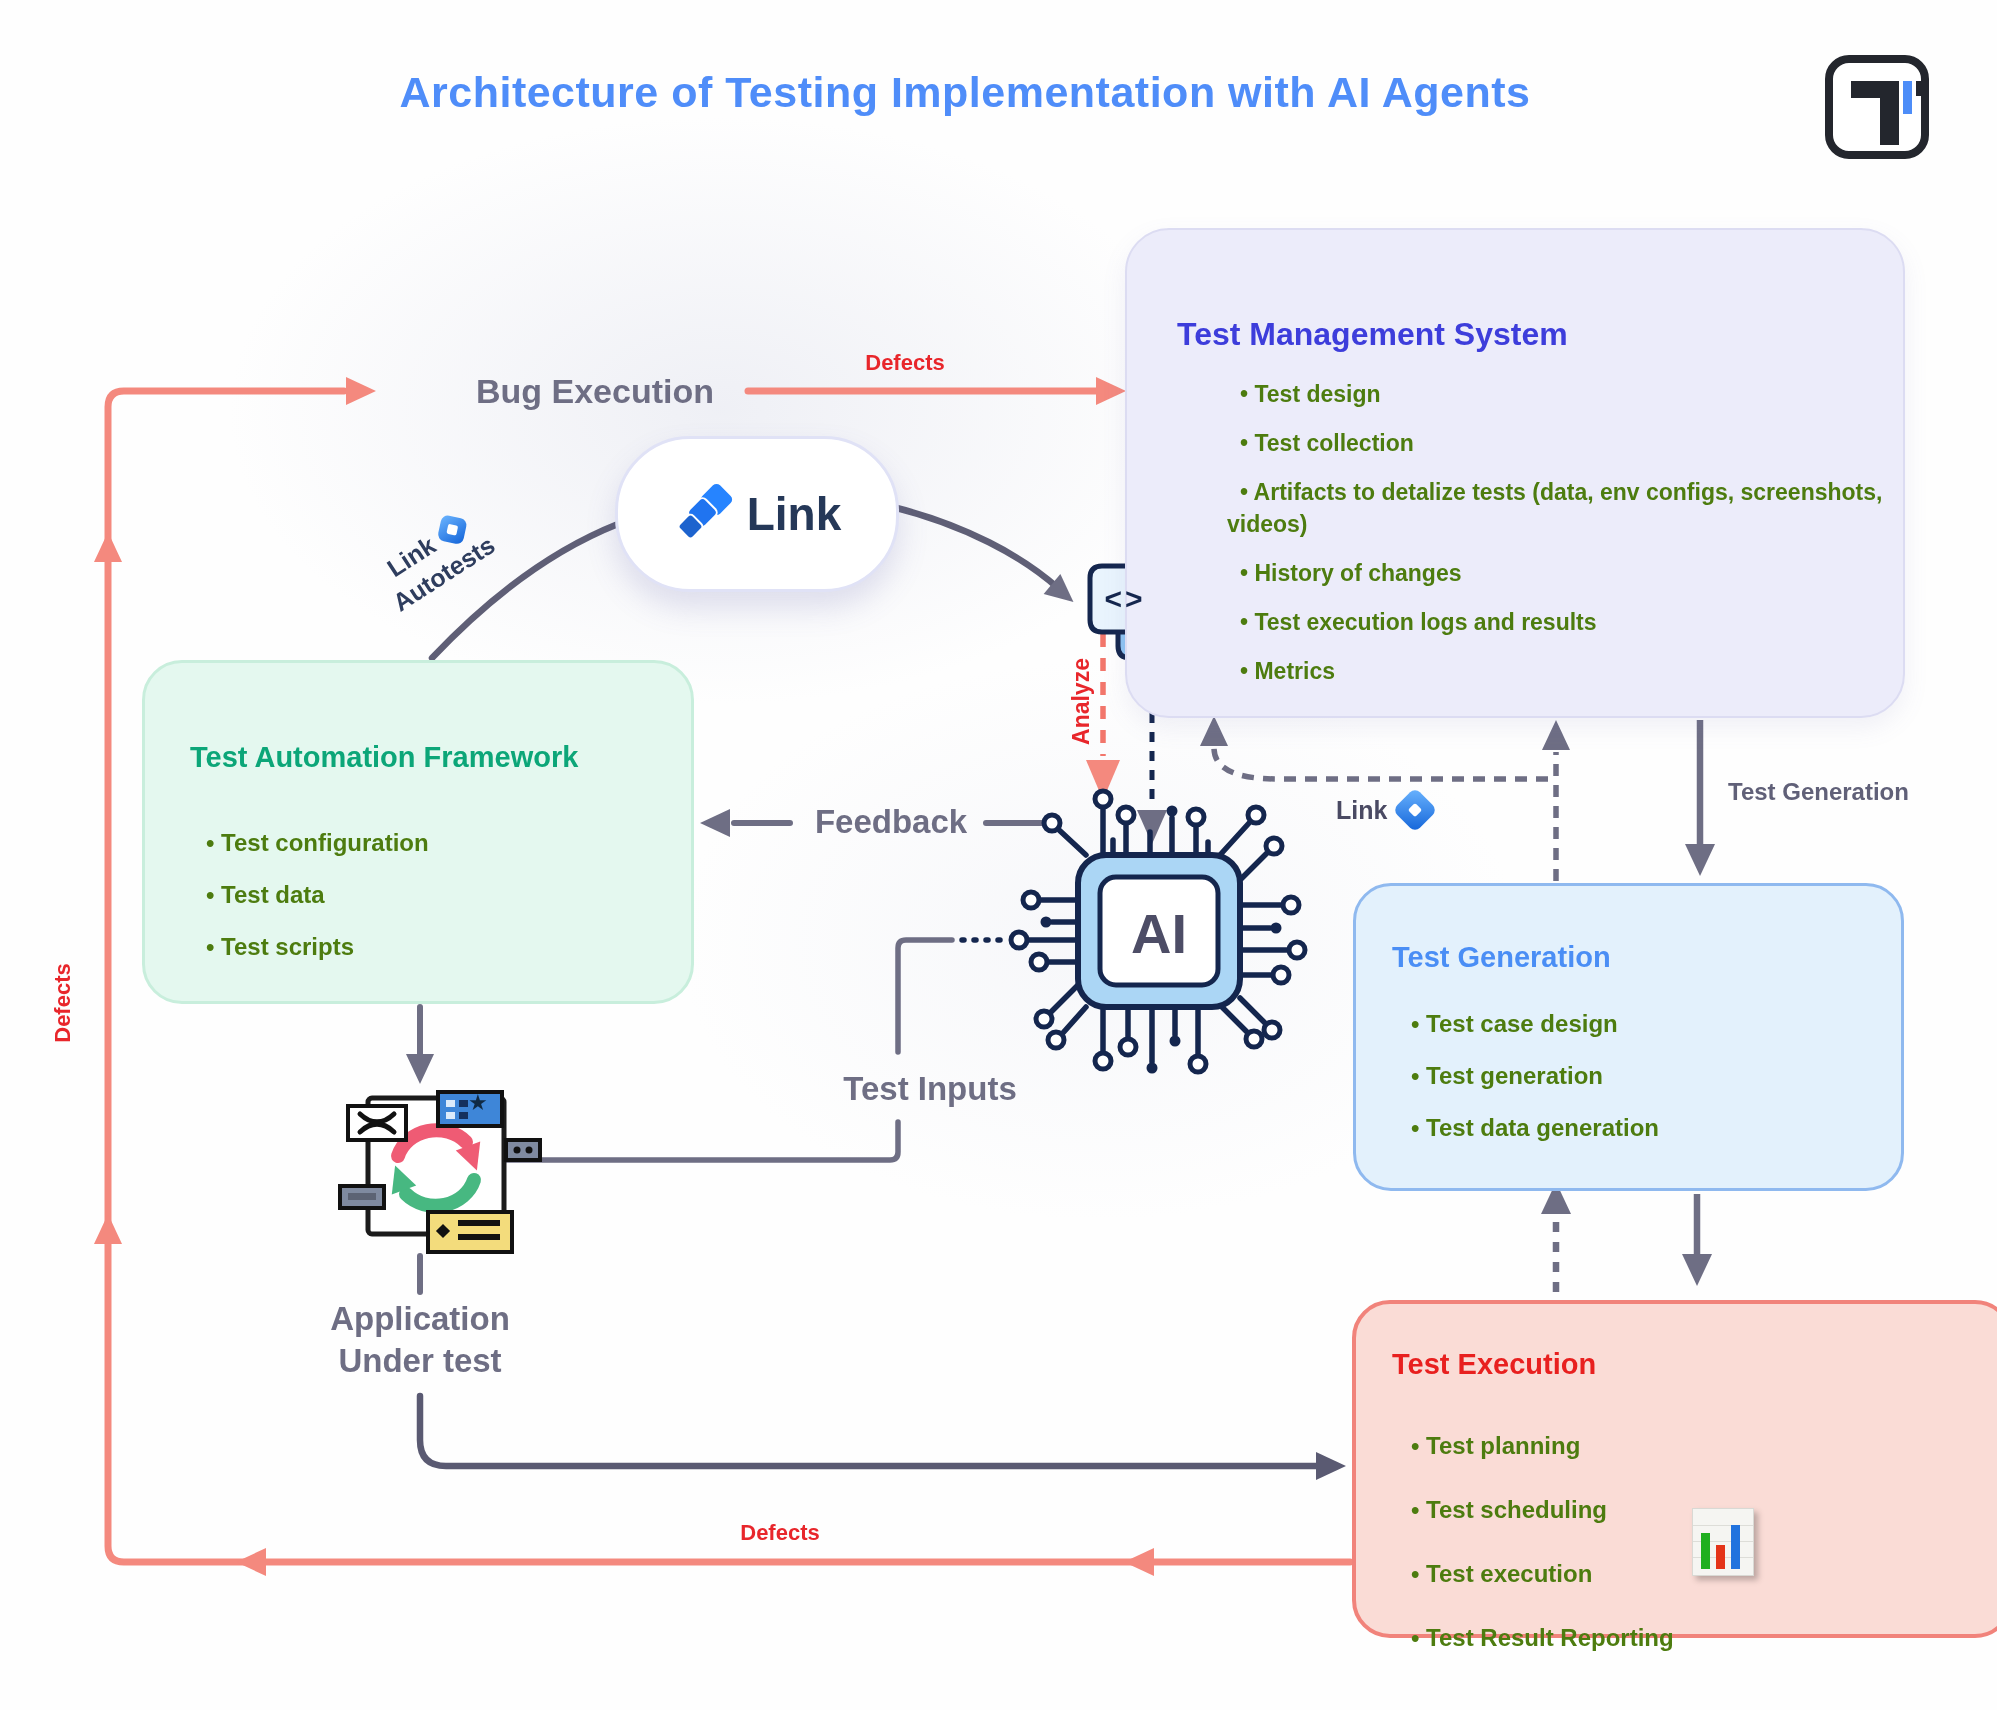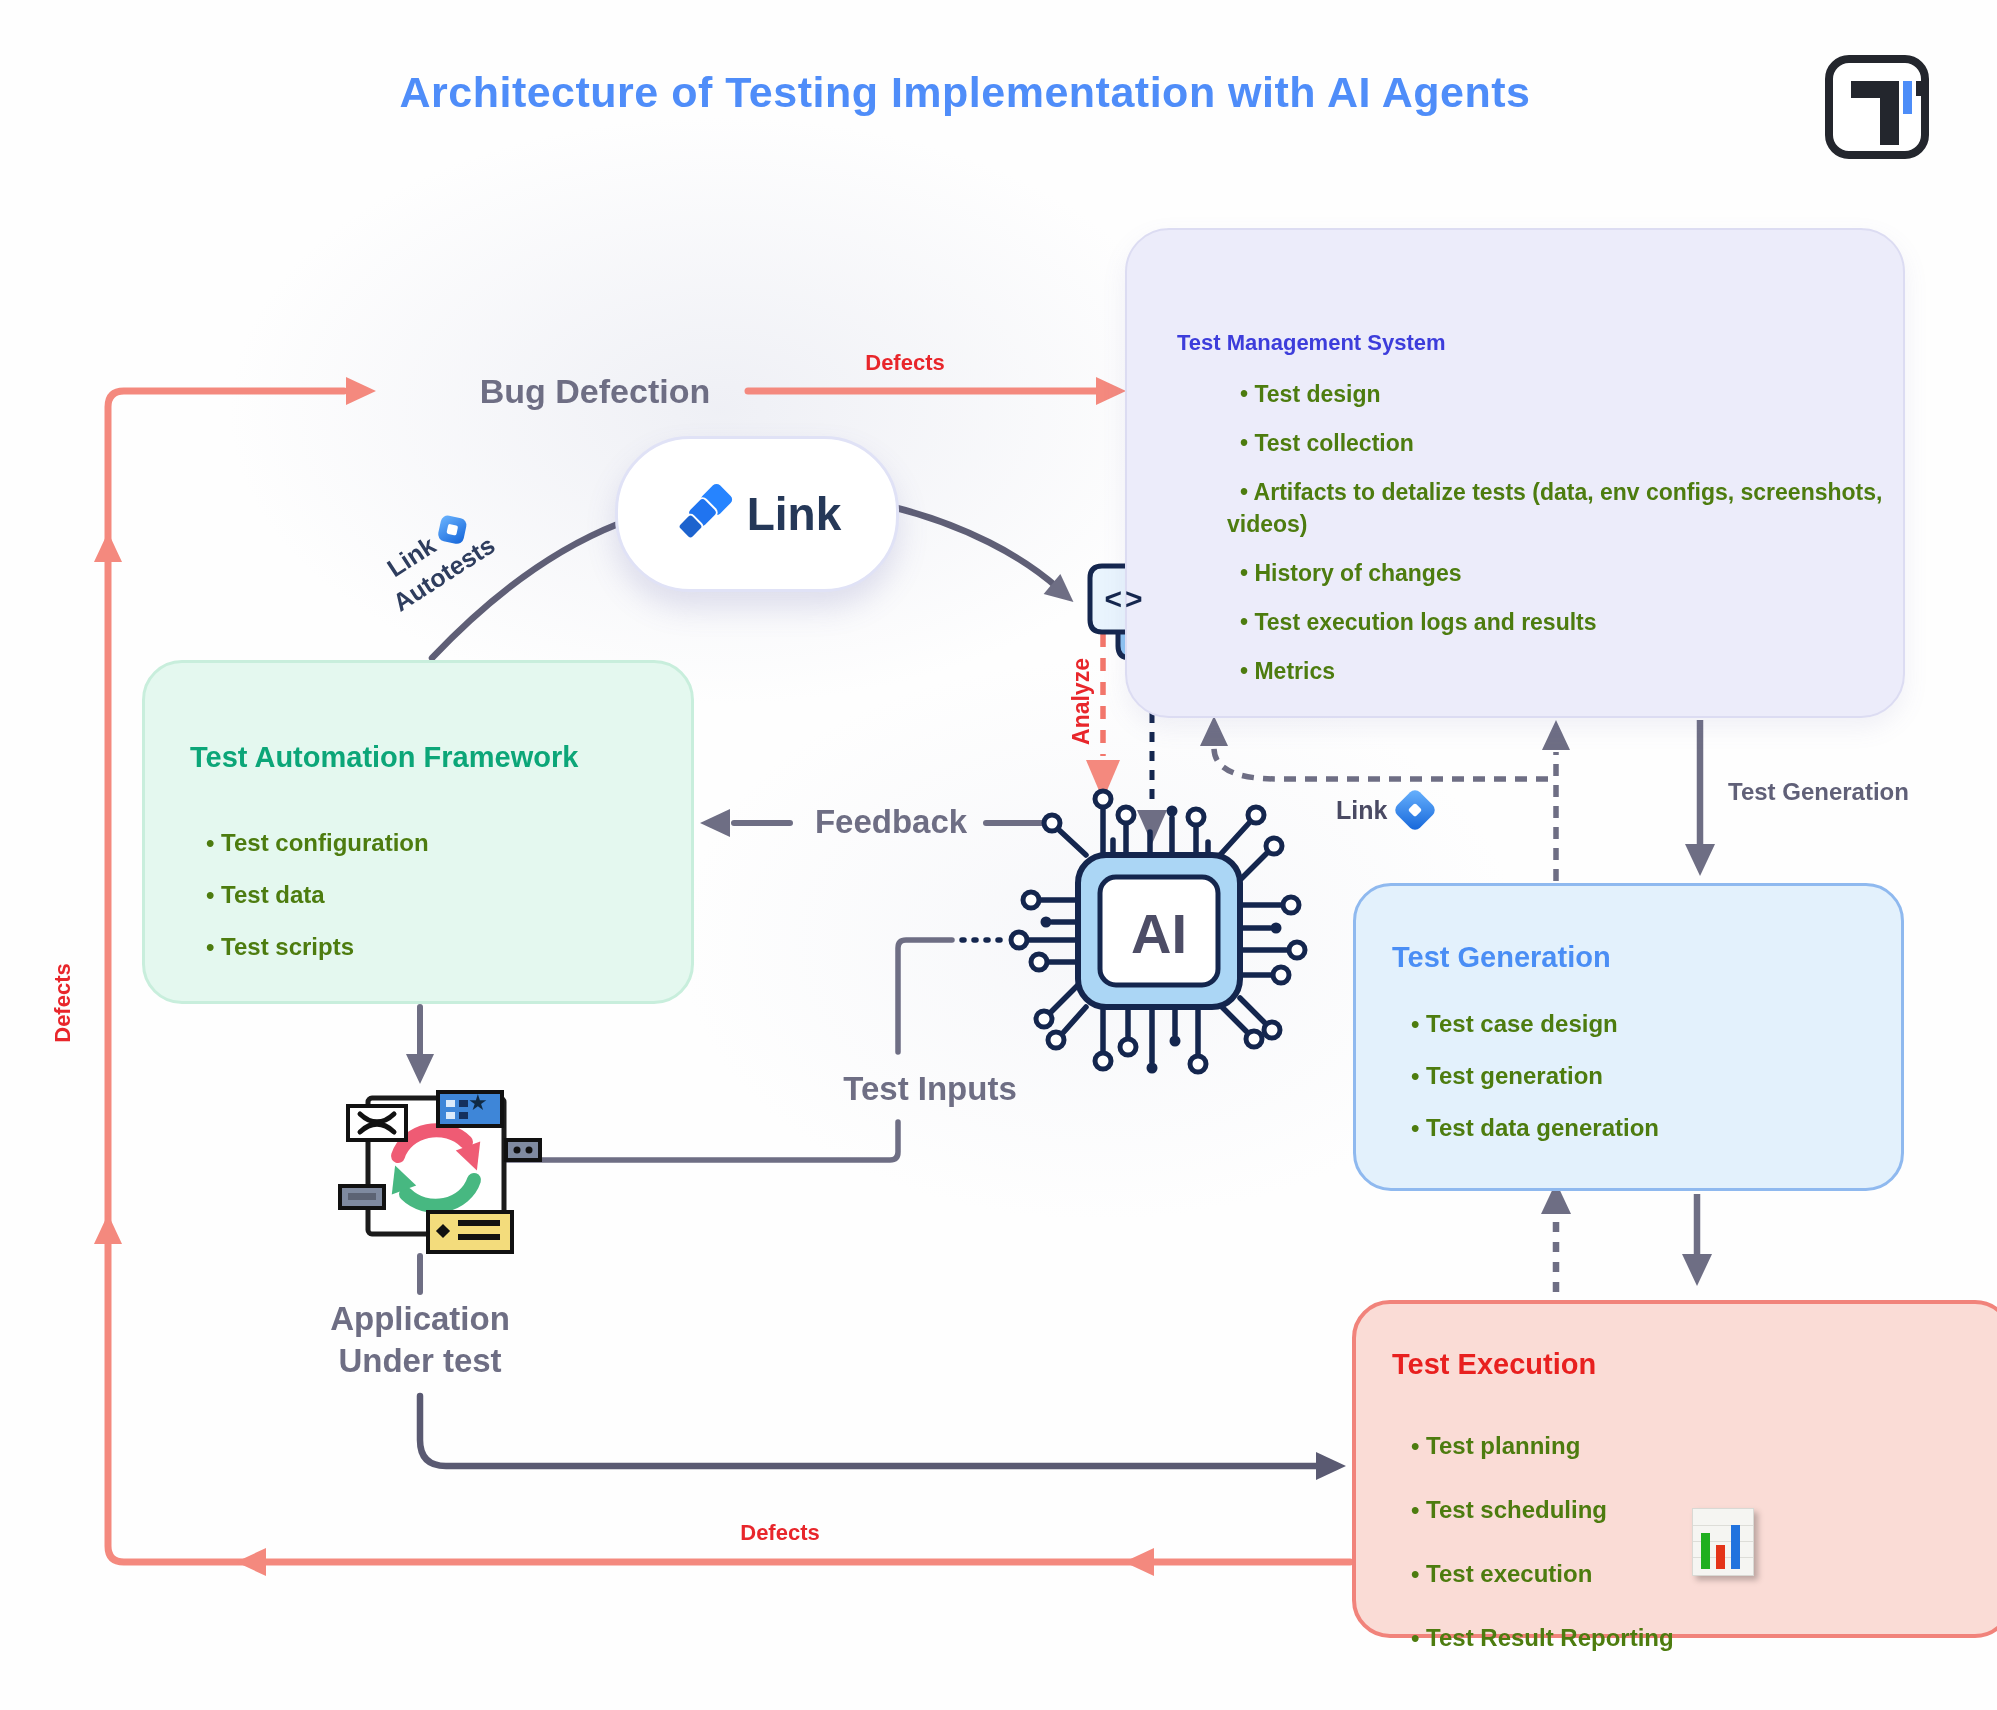--- a/index.html
+++ b/index.html
@@ -23,21 +23,21 @@
   #brand-logo .b2{position:absolute;left:47px;top:18px;width:19px;height:64px;background:#23262d;}
   #brand-logo .b3{position:absolute;left:70px;top:18px;width:9px;height:33px;background:#4d8df8;}
   #brand-logo .b4{position:absolute;left:83px;top:18px;width:7px;height:15px;background:#23262d;}
   
   .box{position:absolute;box-sizing:border-box;z-index:2;}
   .box h2{margin:0;font-size:29px;font-weight:bold;}
   .bullets{list-style:none;margin:0;padding:0;font-weight:bold;color:#4d7c0f;}
   .bullets li{text-indent:13px;}
   .bullets li::before{content:"• ";}
   #box-tms{left:1125px;top:228px;width:780px;height:490px;background:#ECECFA;border:2px solid #DCDCF2;border-radius:44px;box-shadow:0 10px 24px rgba(120,120,180,.10);}
-  #box-tms h2{position:absolute;left:50px;top:100px;color:#3D3DDB;font-size:22px;}
+  #box-tms h2{position:absolute;left:50px;top:86px;color:#3D3DDB;font-size:32px;}
   #box-tms .bullets{position:absolute;left:100px;top:148px;width:660px;font-size:23px;line-height:32px;}
   #box-tms .bullets li{margin-bottom:17px;}
   #box-taf{left:142px;top:660px;width:552px;height:344px;background:#E4F8EF;border:3px solid #C8EEDC;border-radius:40px;}
   #box-taf h2{position:absolute;left:45px;top:78px;color:#0CA678;}
   #box-taf .bullets{position:absolute;left:48px;top:162px;width:460px;font-size:24px;line-height:36px;}
   #box-taf .bullets li{margin-bottom:16px;}
   #box-tg{left:1353px;top:883px;width:551px;height:308px;background:#E3F1FC;border:3px solid #8FB9EF;border-radius:38px;}
   #box-tg h2{position:absolute;left:36px;top:55px;color:#4A8EF5;}
   #box-tg .bullets{position:absolute;left:42px;top:120px;width:470px;font-size:24px;line-height:36px;}
   #box-tg .bullets li{margin-bottom:16px;}
@@ -293,21 +293,21 @@
 
   <div id="jira-pill" class="abs">
     <svg width="64" height="64" viewBox="0 0 64 64">
       <rect x="30" y="4" width="27" height="27" rx="6" transform="rotate(45 43.5 17.5)" fill="#2684FF" stroke="#ffffff" stroke-width="2"></rect>
       <rect x="18" y="19" width="23" height="23" rx="5" transform="rotate(45 29.5 30.5)" fill="#2074F0" stroke="#ffffff" stroke-width="2"></rect>
       <rect x="8" y="35" width="19" height="19" rx="4" transform="rotate(45 17.5 44.5)" fill="#1D63CE" stroke="#ffffff" stroke-width="2"></rect>
     </svg>
     <span id="jira-text">Link</span>
   </div>
 
-  <div id="bug-defection" class="abs lbl center">Bug Defection</div>
+  <div id="bug-defection" class="abs lbl center">Bug Execution</div>
   <div id="defects-top" class="abs red center">Defects</div>
   <div id="defects-bottom" class="abs red center">Defects</div>
   <div id="defects-left" class="abs red center">Defects</div>
   <div id="analyze" class="abs red center">Analyze</div>
   <div id="feedback" class="abs lbl center">Feedback</div>
   <div id="test-inputs" class="abs lbl center">Test Inputs</div>
 
   <div id="link-autotests" class="abs">
     <div class="row">
       <span>Link</span>

